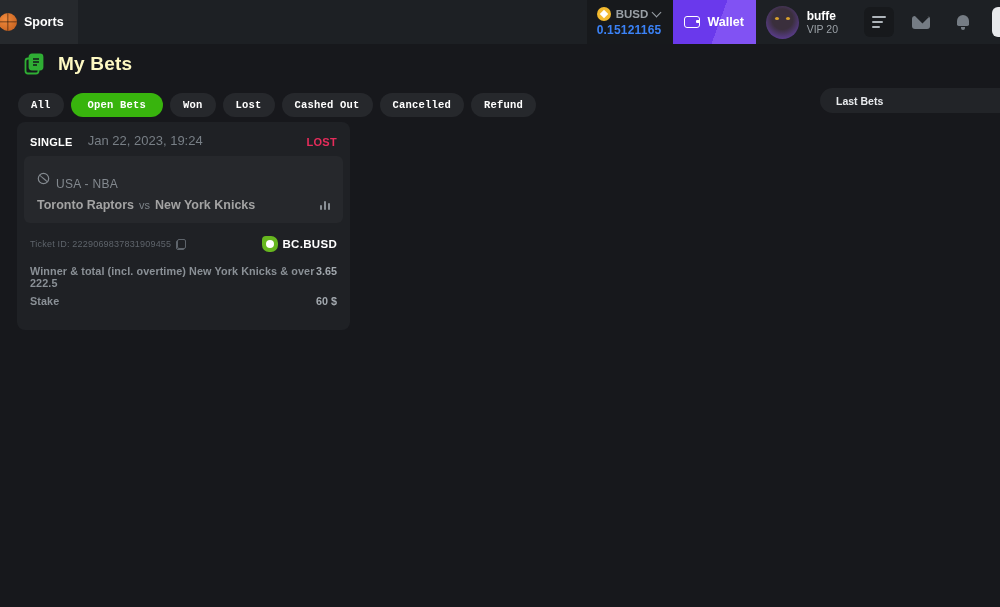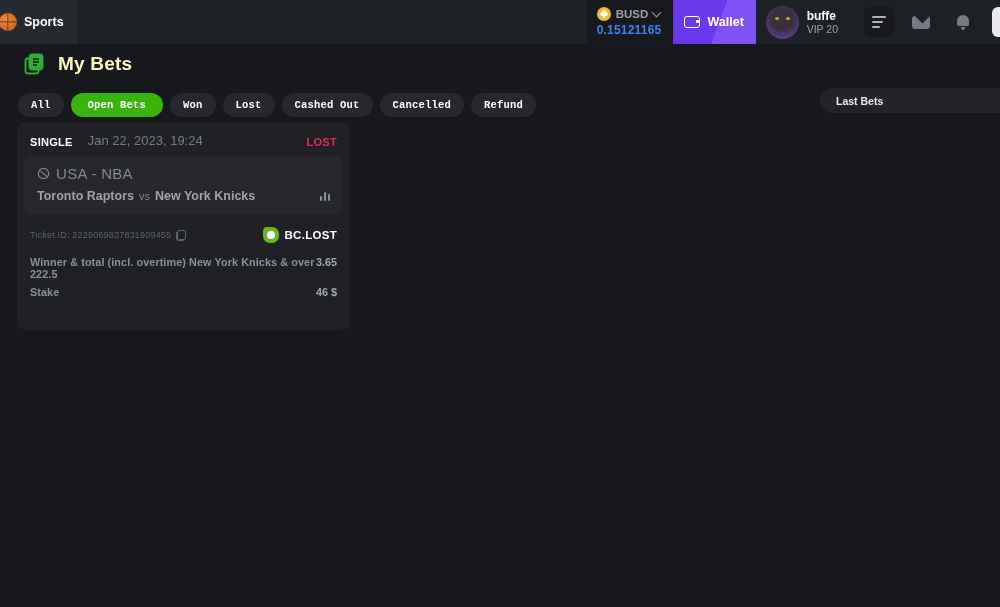--- a/index.html
+++ b/index.html
@@ -154,21 +154,21 @@
     display:flex; align-items:flex-end; gap:15px; padding:3px 6px 8px 6px;
   }
   .bet-type { font-size:11px; font-weight:bold; color:#ffffff; letter-spacing:.3px; }
   .bet-date { font-size:13px; color:#787f86; }
   .bet-status { margin-left:auto; font-size:11px; font-weight:bold; color:#e62c5b; letter-spacing:.3px; }
 
   .match-box {
     background:#26282c; border-radius:6px; padding:9px 13px 11px 13px;
   }
   .league-row { display:flex; align-items:center; gap:6px; }
-  .league-label { font-size:15px; color:#83898f; letter-spacing:.3px; }
+  .league-label { font-size:12px; color:#83898f; letter-spacing:.3px;margin-top:12px; }
   .teams-row { display:flex; align-items:center; margin-top:7px; }
   .team-name { font-size:12.5px; font-weight:bold; color:#a3a3a3; }
   .vs-label { font-size:11px; color:#7d8389; margin:0 5px; }
   .stats-icon { margin-left:auto; display:flex; align-items:flex-end; gap:2px; cursor:pointer; }
   .stats-icon span { width:2px; background:#8a9096; border-radius:1px; display:block; }
   .stats-icon span:nth-child(1){ height:5px; }
   .stats-icon span:nth-child(2){ height:9px; }
   .stats-icon span:nth-child(3){ height:7px; }
 
   .ticket-row {
@@ -301,27 +301,27 @@
           <span></span>
         </span>
     </div>
   </div>
 
   <div class="ticket-row">
     <span class="ticket-id">Ticket ID: 2229069837831909455</span>
     <span class="copy-icon"></span>
     <span class="brand">
       <span class="brand-icon"></span>
-      <span class="brand-name">BC.LOST</span>
+      <span class="brand-name">BC.BUSD</span>
     </span>
   </div>
 
   <div class="bet-lines">
     <div class="bet-line">
       <span class="bet-line-label">Winner &amp; total (incl. overtime) New York Knicks &amp; over 222.5</span>
       <span class="bet-line-value">3.65</span>
     </div>
     <div class="bet-line">
       <span class="bet-line-label">Stake</span>
-      <span class="bet-line-value">46 $</span>
+      <span class="bet-line-value">60 $</span>
     </div>
   </div>
 </section>
 
 </body></html>

